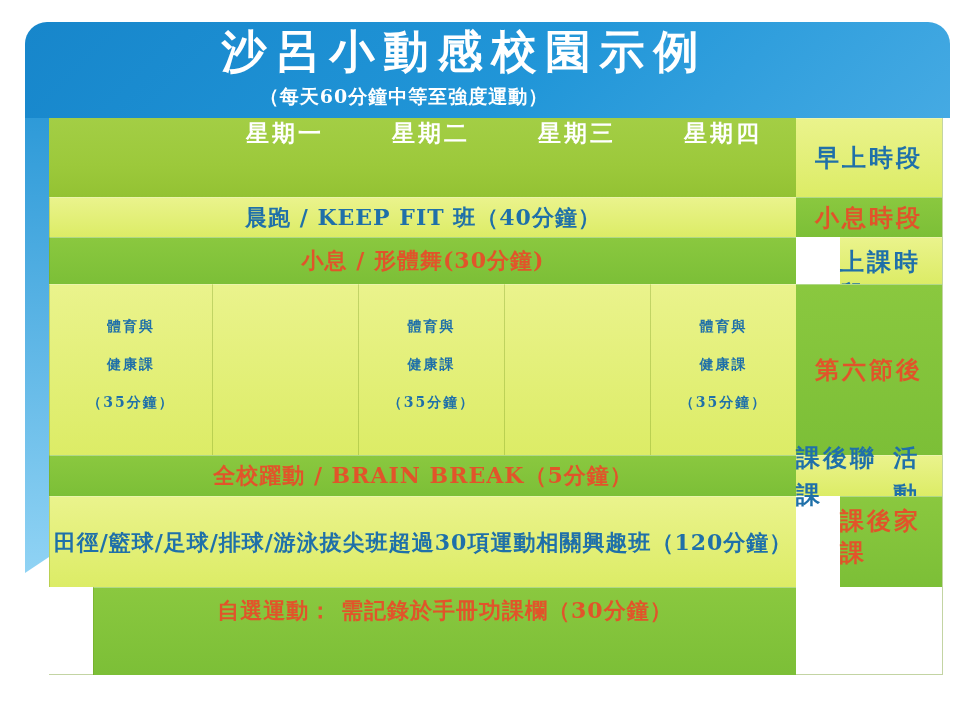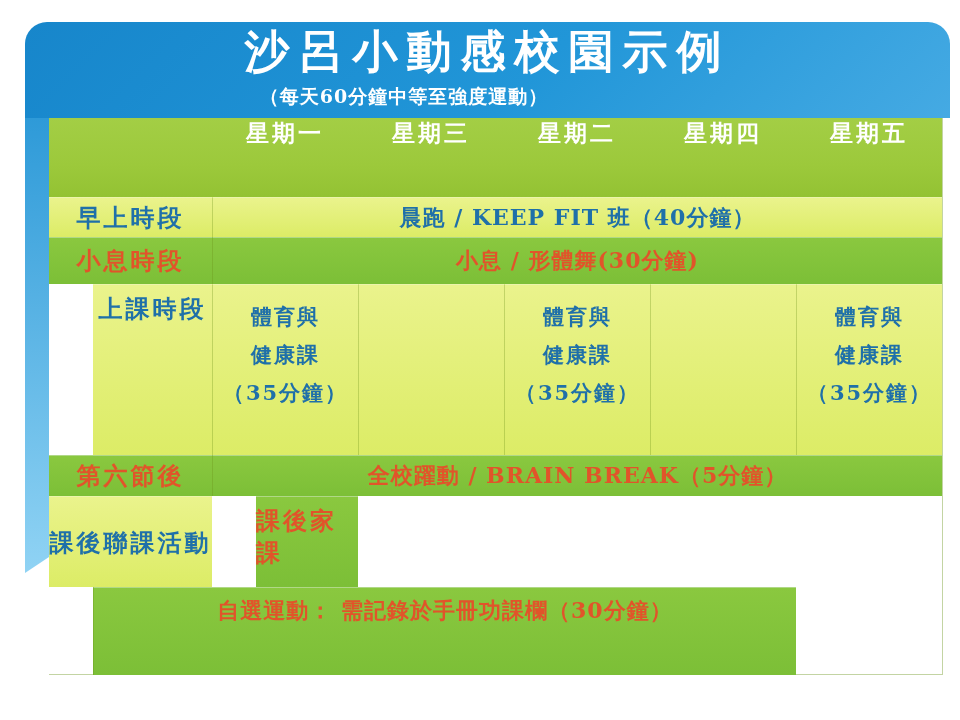--- a/index.html
+++ b/index.html
@@ -5,21 +5,21 @@
   html,body{margin:0;padding:0;background:#ffffff;}
   .slide{position:relative;width:960px;height:720px;background:#fff;overflow:hidden;
          font-family:"DejaVu Serif","Liberation Serif",serif;}
 
   
   .banner{position:absolute;left:25px;top:22px;width:925px;height:96px;
           border-radius:22px 22px 0 0;
           background:linear-gradient(135deg,var(--band-blue-dark) 0%,var(--band-blue) 55%,var(--band-blue-light) 100%);}
   .slide-title{position:absolute;left:25px;top:26px;width:870px;text-align:center;
                color:#fff;font-size:45px;font-weight:700;letter-spacing:9px;line-height:52px;
-               text-indent:9px;white-space:nowrap;padding-left:23px;}
+               text-indent:9px;white-space:nowrap;}
   .slide-subtitle{position:absolute;left:25px;top:84px;width:758px;text-align:center;
                   color:#fff;font-size:19px;font-weight:700;letter-spacing:1px;}
 
   
   .swoosh{position:absolute;left:25px;top:118px;width:24px;height:455px;
           background:linear-gradient(180deg,var(--strip-blue-top) 0%,var(--strip-blue-bottom) 100%);
           clip-path:polygon(0 0,100% 0,100% 96.5%,0 100%);}
 
   
   .tbl{position:absolute;left:49px;top:118px;width:894px;height:557px;
@@ -37,43 +37,42 @@
   .pale{background:linear-gradient(180deg,var(--pale-row-top) 0%,var(--pale-row-bottom) 100%);
         border-top:1px solid rgba(255,255,255,.45);}
   .green{background:linear-gradient(180deg,var(--green-row-top) 0%,var(--green-row-bottom) 100%);
          border-top:1px solid rgba(255,255,255,.4);}
   .lbl{font-size:24px;letter-spacing:3px;}
   .blue{color:var(--blue-text);}
   .orange{color:var(--orange-text);}
   .content{font-size:22px;letter-spacing:1px;}
   .vline{border-left:1px solid rgba(104,141,24,.30);}
   .top{align-items:flex-start;padding-top:8px;margin-left:44px;}
-  .pe{flex-direction:column;justify-content:flex-start;padding-top:13px;
-      font-size:21px;line-height:38px;letter-spacing:2px;color:var(--blue-text);
+  .pe{flex-direction:column;justify-content:flex-start;padding-top:22px;
+      font-size:14px;line-height:38px;letter-spacing:2px;color:var(--blue-text);
       text-align:center;}
   .two-line{line-height:37px;}
 </style>
 </head>
 <body>
 
 <div class="slide">
 
   <div class="banner"></div>
   <div class="slide-title">沙呂小動感校園示例</div>
   <div class="slide-subtitle">（每天60分鐘中等至強度運動）</div>
   <div class="swoosh"></div>
 
   <div class="tbl">
 
     <div class="cell head"></div>
     <div class="cell head">星期一</div>
+    <div class="cell head">星期二</div>
     <div class="cell head">星期三</div>
-    <div class="cell head">星期二</div>
     <div class="cell head">星期四</div>
-    <div class="cell head">星期五</div>
 
     <div class="cell pale lbl blue">早上時段</div>
     <div class="cell pale content blue span5 vline">晨跑 /  KEEP FIT 班（40分鐘）</div>
 
     <div class="cell green lbl orange">小息時段</div>
     <div class="cell green content orange span5 vline">小息 / 形體舞(30分鐘)</div>
 
     <div class="cell pale lbl blue top">上課時段</div>
     <div class="cell pale pe vline">
       <span>體育與</span>
@@ -93,18 +92,22 @@
       <span>（35分鐘）</span>
     </div>
 
     <div class="cell green lbl orange">第六節後</div>
     <div class="cell green content orange span5 vline">全校躍動 / BRAIN BREAK（5分鐘）</div>
 
     <div class="cell pale lbl blue two-line">
       <span>課後聯課</span>
       <span>活動</span>
     </div>
+    <div class="cell pale content blue span5 vline two-line">
+      <span>田徑/籃球/足球/排球/游泳拔尖班</span>
+      <span>超過30項運動相關興趣班（120分鐘）</span>
+    </div>
 
     <div class="cell green lbl orange top">課後家課</div>
     <div class="cell green content orange span5 vline top">自選運動： 需記錄於手冊功課欄（30分鐘）</div>
 
   </div>
 </div>
 
 </body></html>

